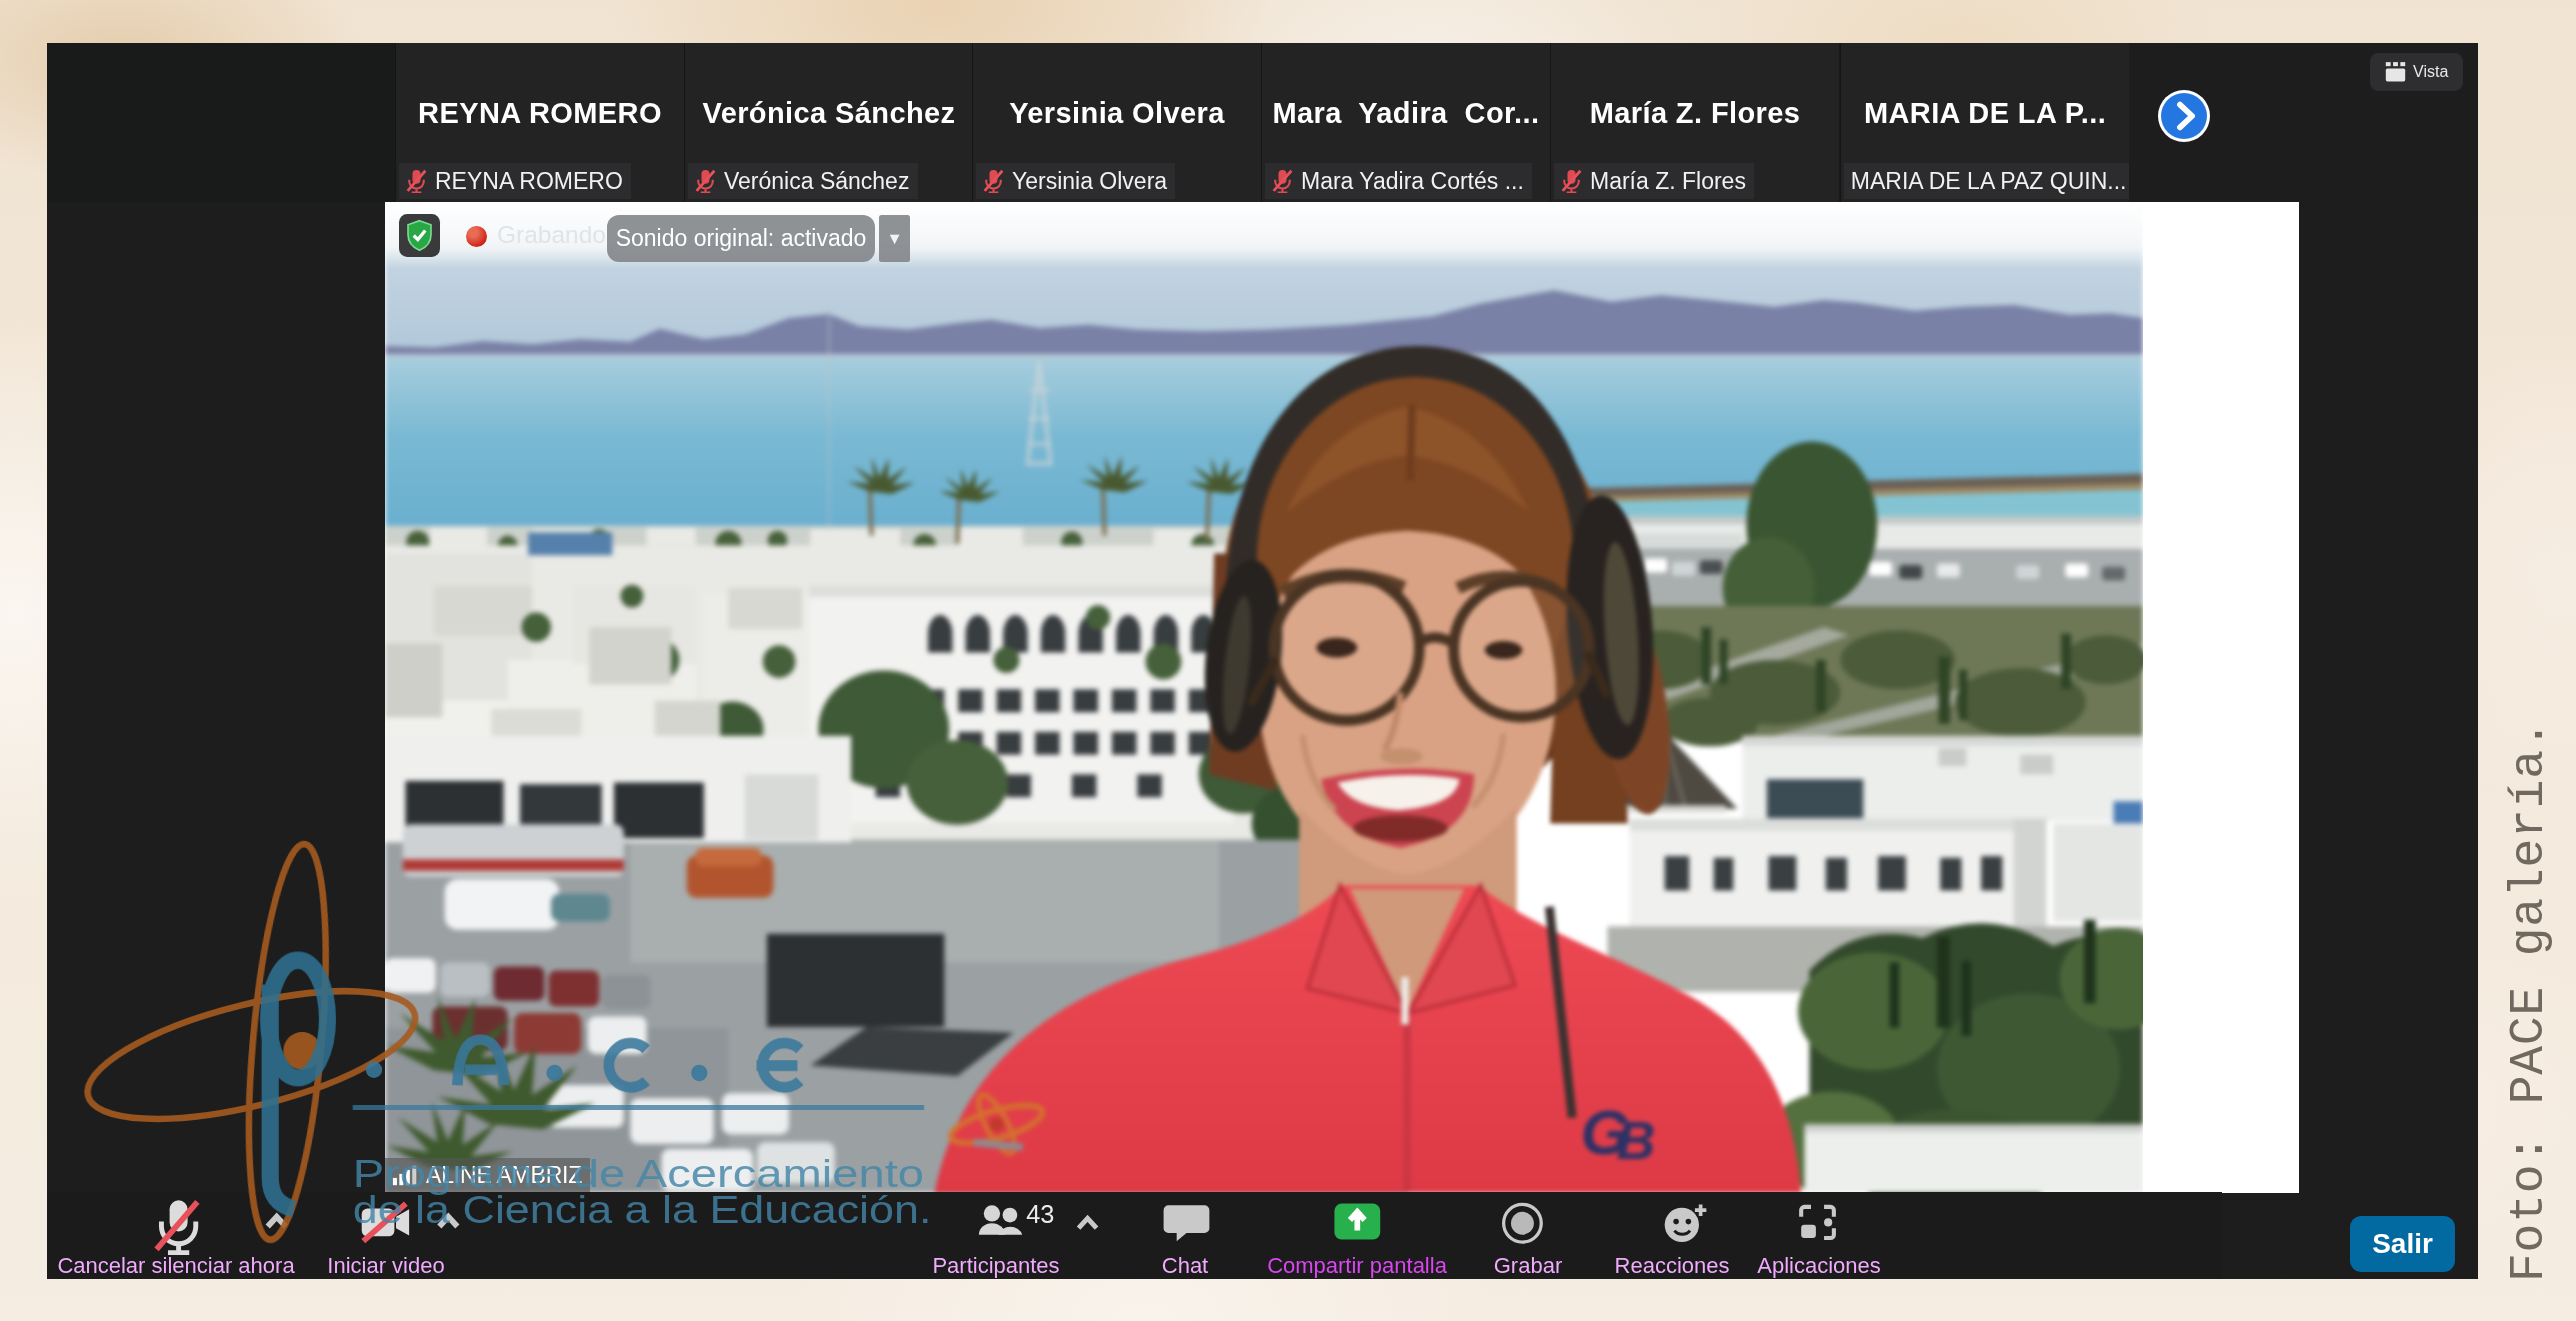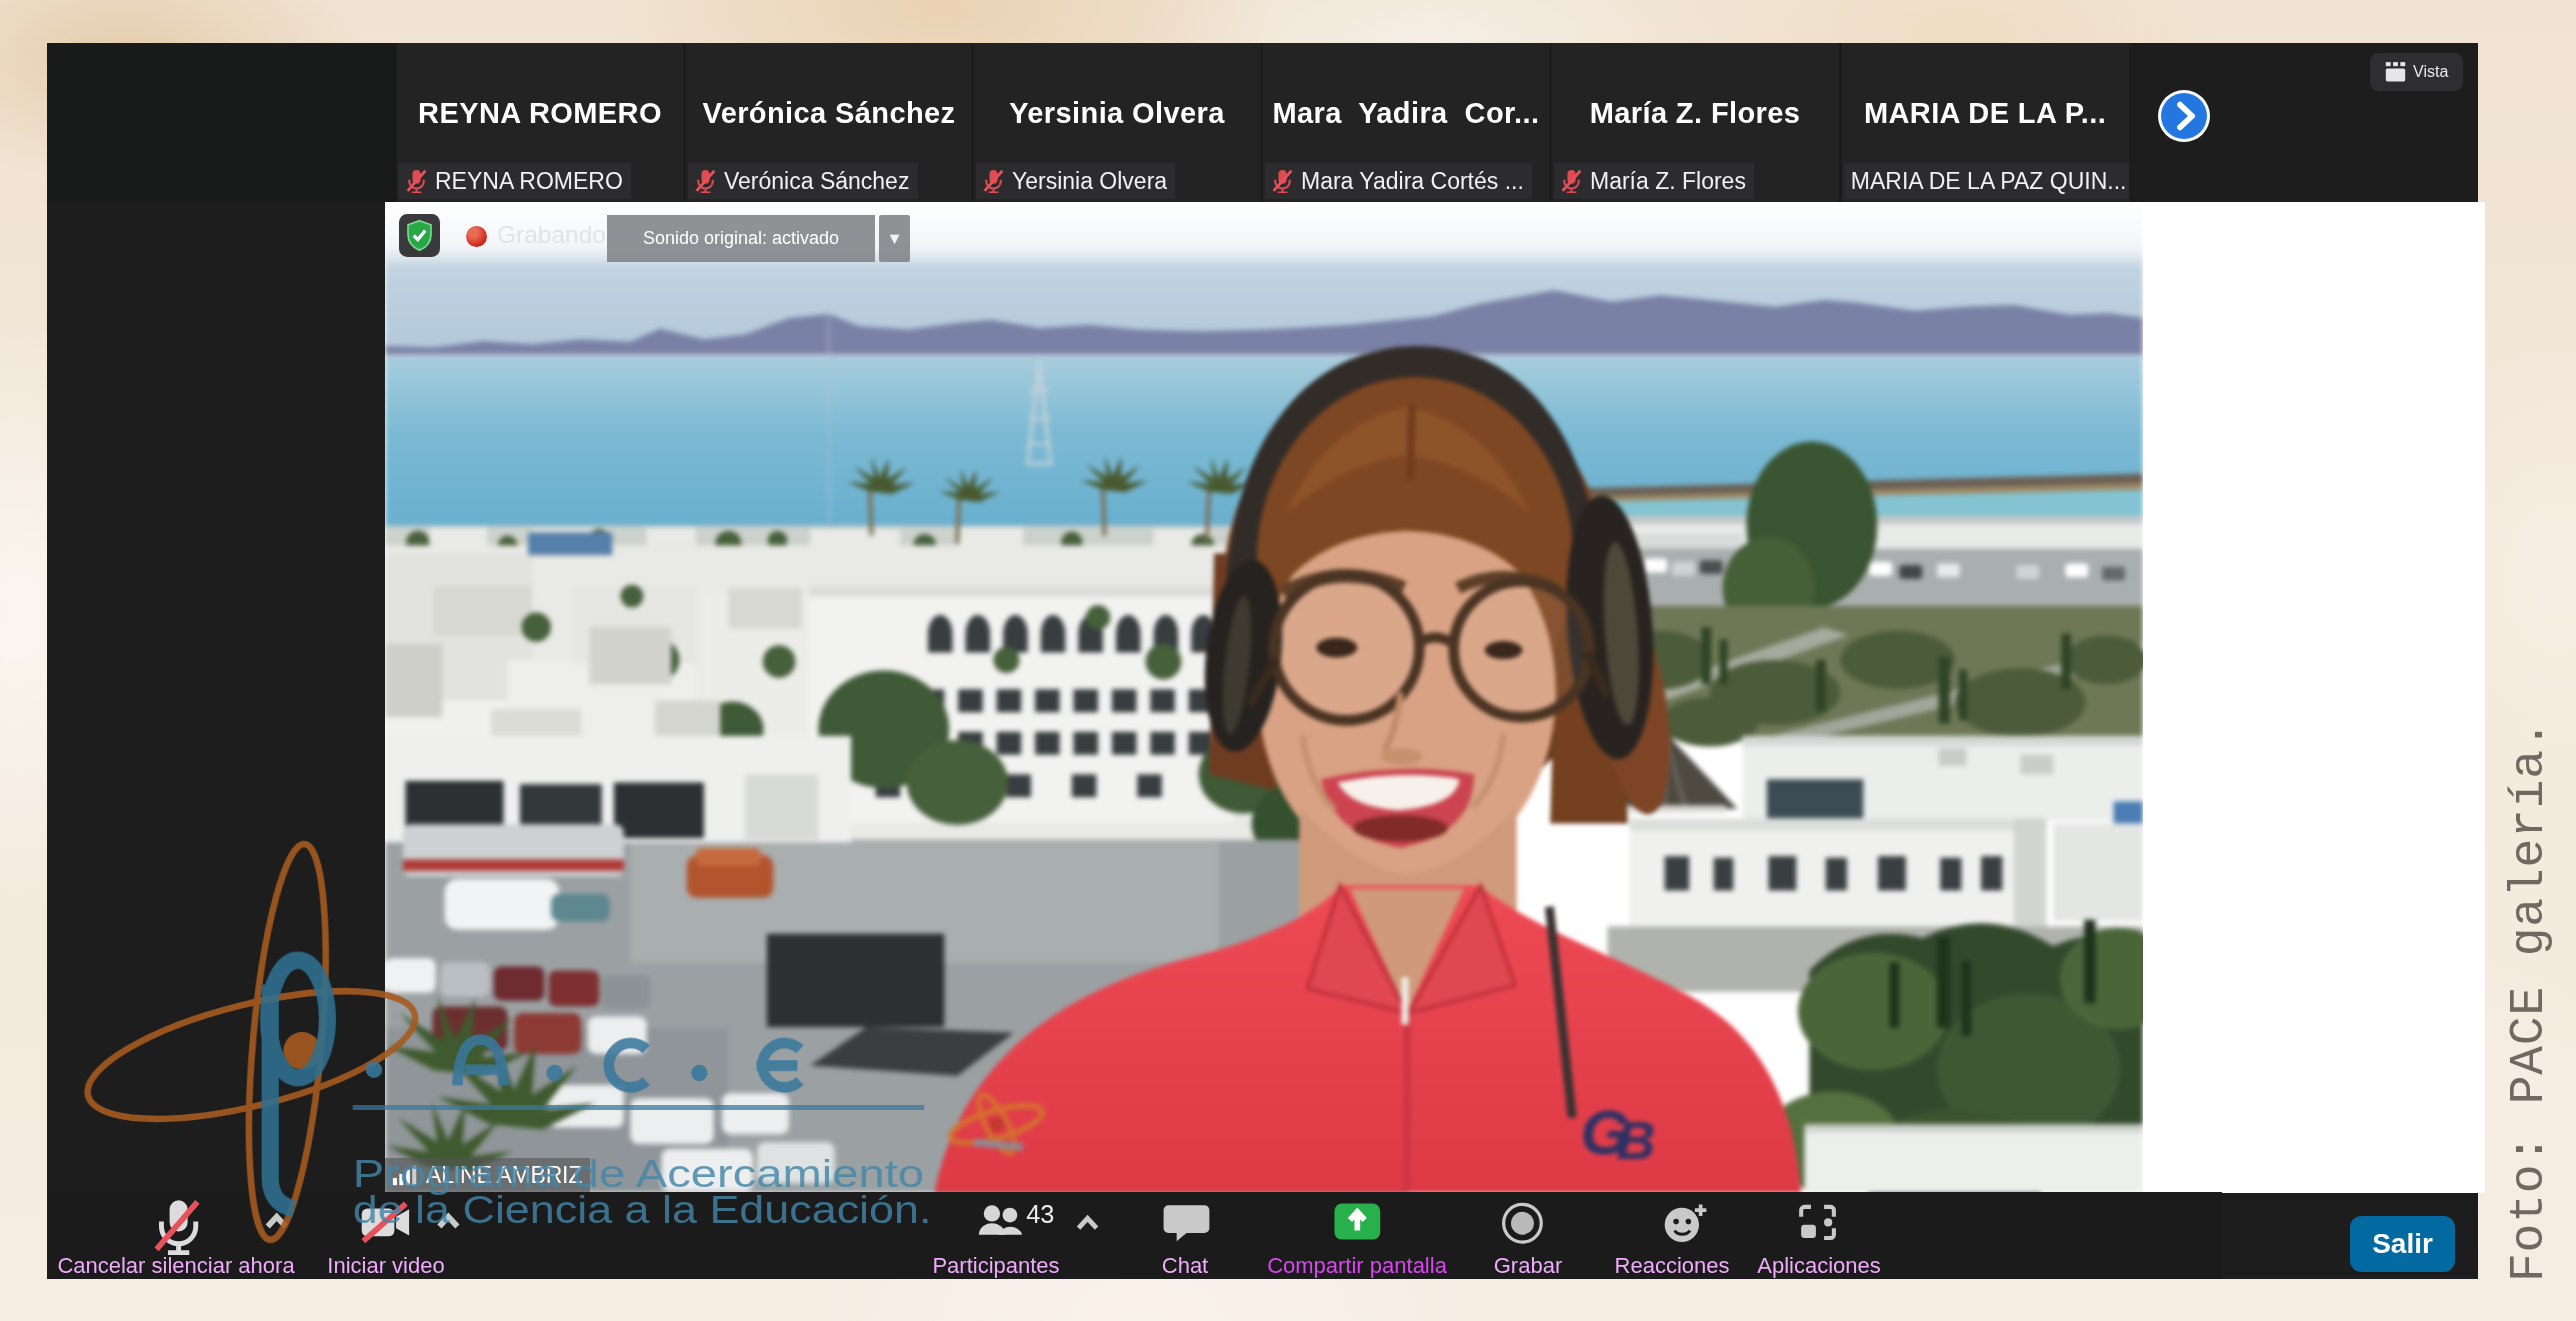--- a/index.html
+++ b/index.html
@@ -18,28 +18,28 @@
   }
   #win{position:absolute;left:47px;top:43px;width:2431px;height:1236px;background:#1d1d1e;}
   
   #strip{position:absolute;left:0;top:0;width:2431px;height:159px;background:#191a1a;}
   .tile{position:absolute;top:0;height:159px;width:288px;background:#232324;border-left:1.6px solid #151516;}
   .tname{position:absolute;top:54px;width:100%;text-align:center;color:#fff;font-weight:bold;font-size:29px;letter-spacing:0.4px;}
   .mlabel{position:absolute;top:120px;height:36px;background:rgba(46,46,48,.92);color:#f1f1f1;
      font-size:23px;display:flex;align-items:center;padding:0 8.2px 0 6.5px;white-space:nowrap;}
   .micred{width:21px;height:24.5px;margin-right:8.2px;flex:0 0 auto;}
   
-  #video{position:absolute;left:338px;top:159px;width:2100px;height:991px;overflow:hidden;background:#fff;}
+  #video{position:absolute;left:338px;top:159px;width:1914px;height:991px;overflow:hidden;background:#fff;}
   
   #shield{position:absolute;left:14px;top:12.3px;width:41px;height:43px;border-radius:8.2px;background:#3a3a3c;}
   #recdot{position:absolute;left:81px;top:24px;width:21px;height:21px;border-radius:50%;
      background:radial-gradient(circle at 35% 32%, #e96a55 0 22%, #cf2618 70%, #9e1d12 100%);}
   #grab{position:absolute;left:112px;top:19px;font-size:24.5px;color:#dfe4e8;}
   #sonido{position:absolute;left:222px;top:13px;width:268px;height:47px;background:rgba(128,131,134,.88);
-     border-radius:0;color:#fff;font-size:18px;text-align:center;line-height:47px;white-space:nowrap;}
+     border-radius:12px;color:#fff;font-size:23px;text-align:center;line-height:47px;white-space:nowrap;}
   #sondrop{position:absolute;left:494px;top:13px;width:31px;height:47px;background:rgba(128,131,134,.88);
      border-radius:2.5px;color:#f2f2f2;font-size:16.4px;text-align:center;line-height:47px;}
   #aline{position:absolute;left:0px;top:956px;height:34px;background:rgba(85,85,85,.62);
      display:flex;align-items:center;padding:0 7.4px 0 5.7px;color:#fff;font-size:23px;letter-spacing:-0.2px;text-align:right;}
   
   #tbar{position:absolute;left:0;top:1149px;width:2175px;height:87px;background:#1b1b1c;}
   .tlab{position:absolute;top:61px;font-size:22px;color:#f0abfc;white-space:nowrap;transform:translateX(-50%);}
   .green{color:#d946ef;}
   #salir{position:absolute;left:2303px;top:24px;width:105px;height:56px;background:#0369a1;border-radius:11.4px;
      color:#fff;font-weight:bold;font-size:28px;text-align:center;line-height:55px;}

